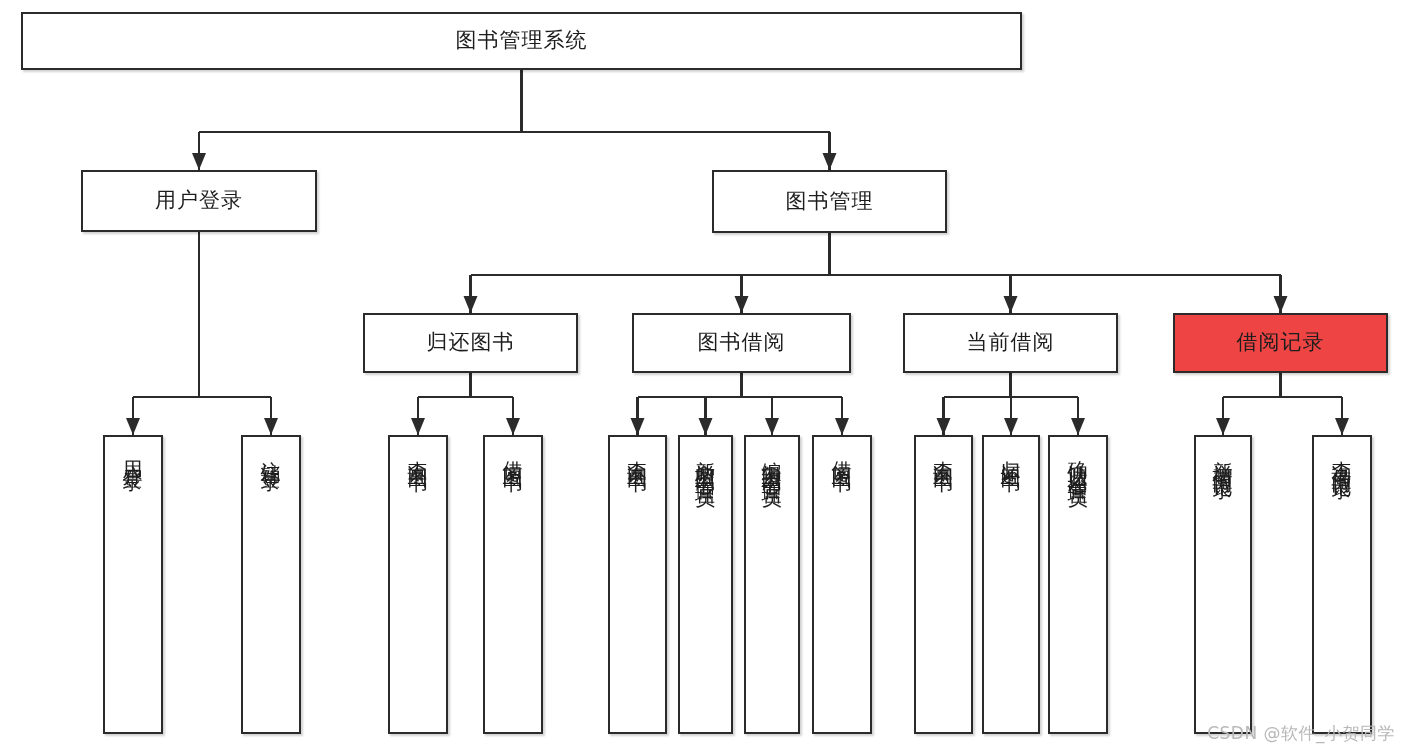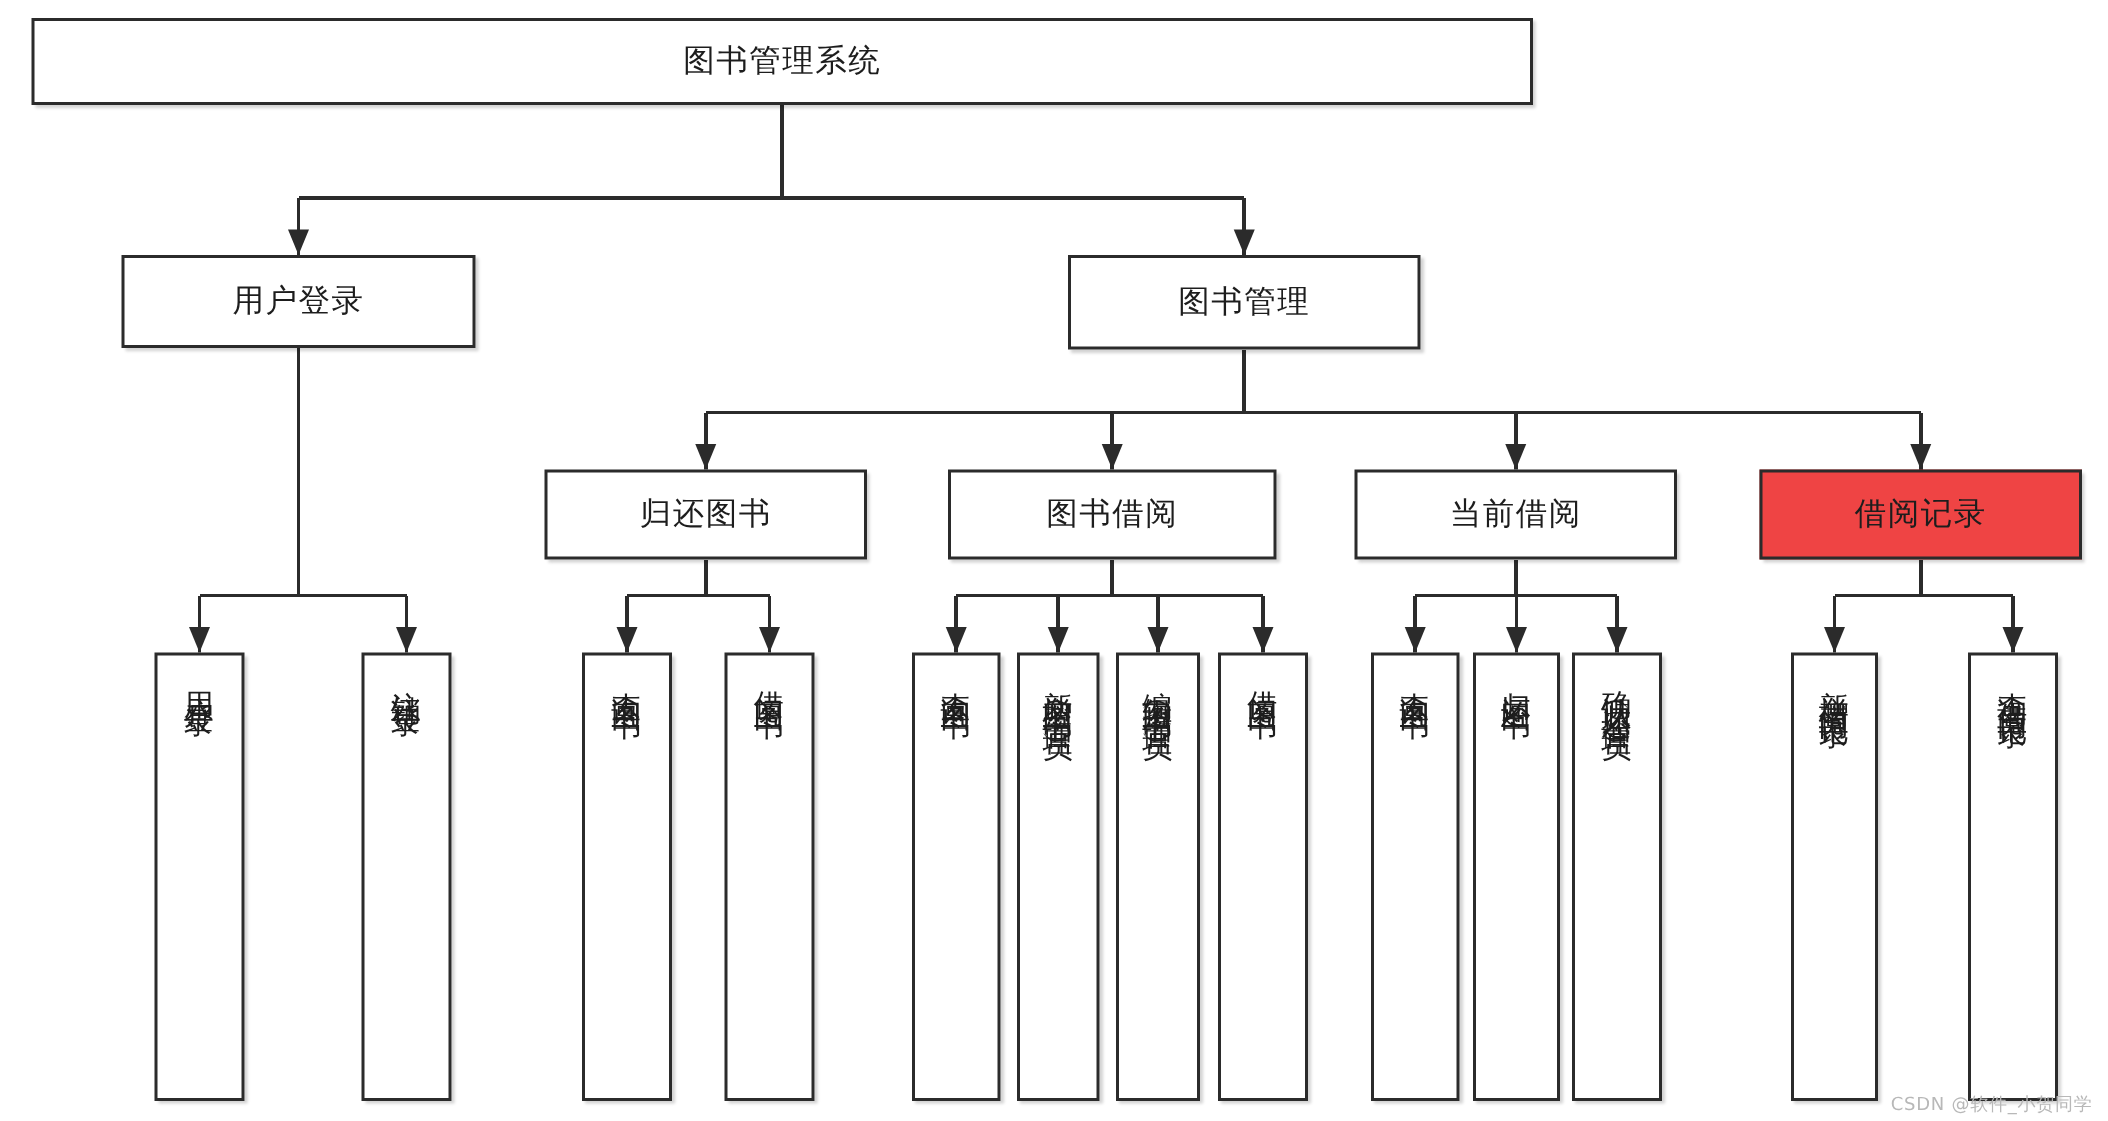--- a/index.html
+++ b/index.html
@@ -30,21 +30,21 @@
     writing-mode:vertical-rl;
     text-orientation:upright;
     font-size:20px;
     letter-spacing:4px;
     line-height:1.0;
   }
   #watermark{
     position:absolute;
     right:10px;bottom:2px;
     color:#b8b8b8;
-    font-size:12px;
+    font-size:17px;
     letter-spacing:0.5px;
     white-space:nowrap;
     user-select:none;
     margin-left:32px;
   }
 </style>
 </head>
 <body>
 
 <div id="diagram-root">

